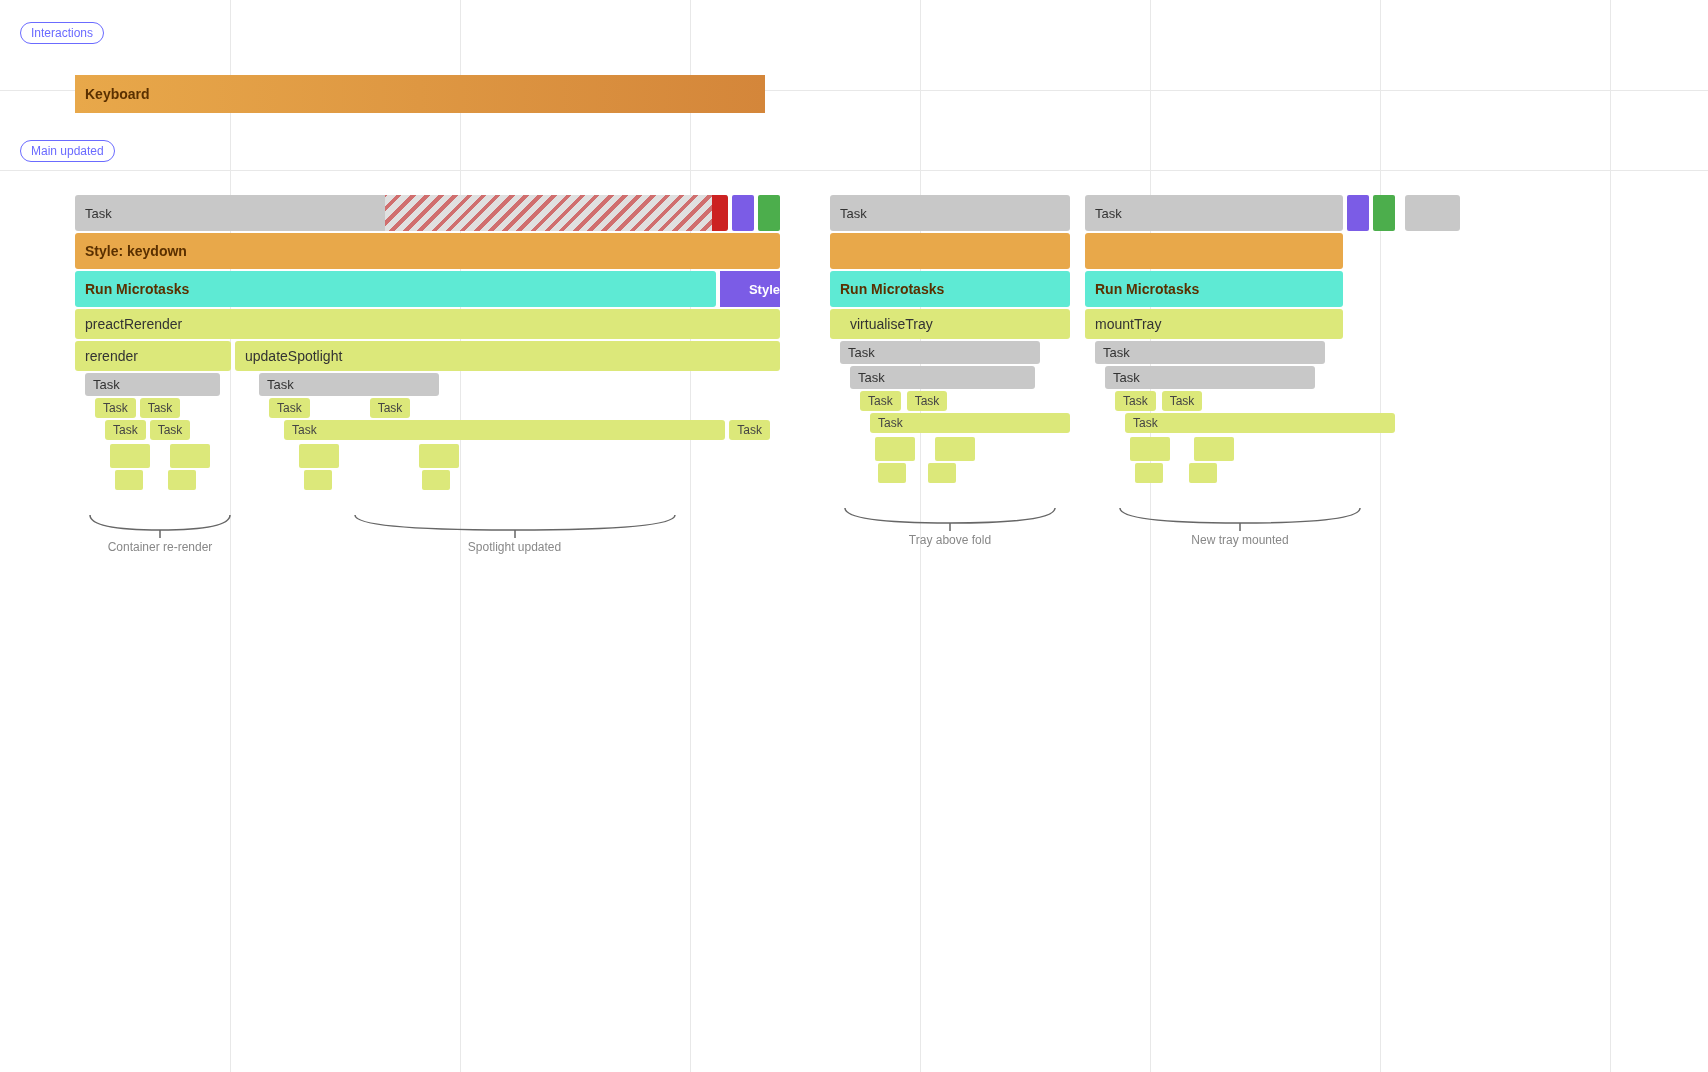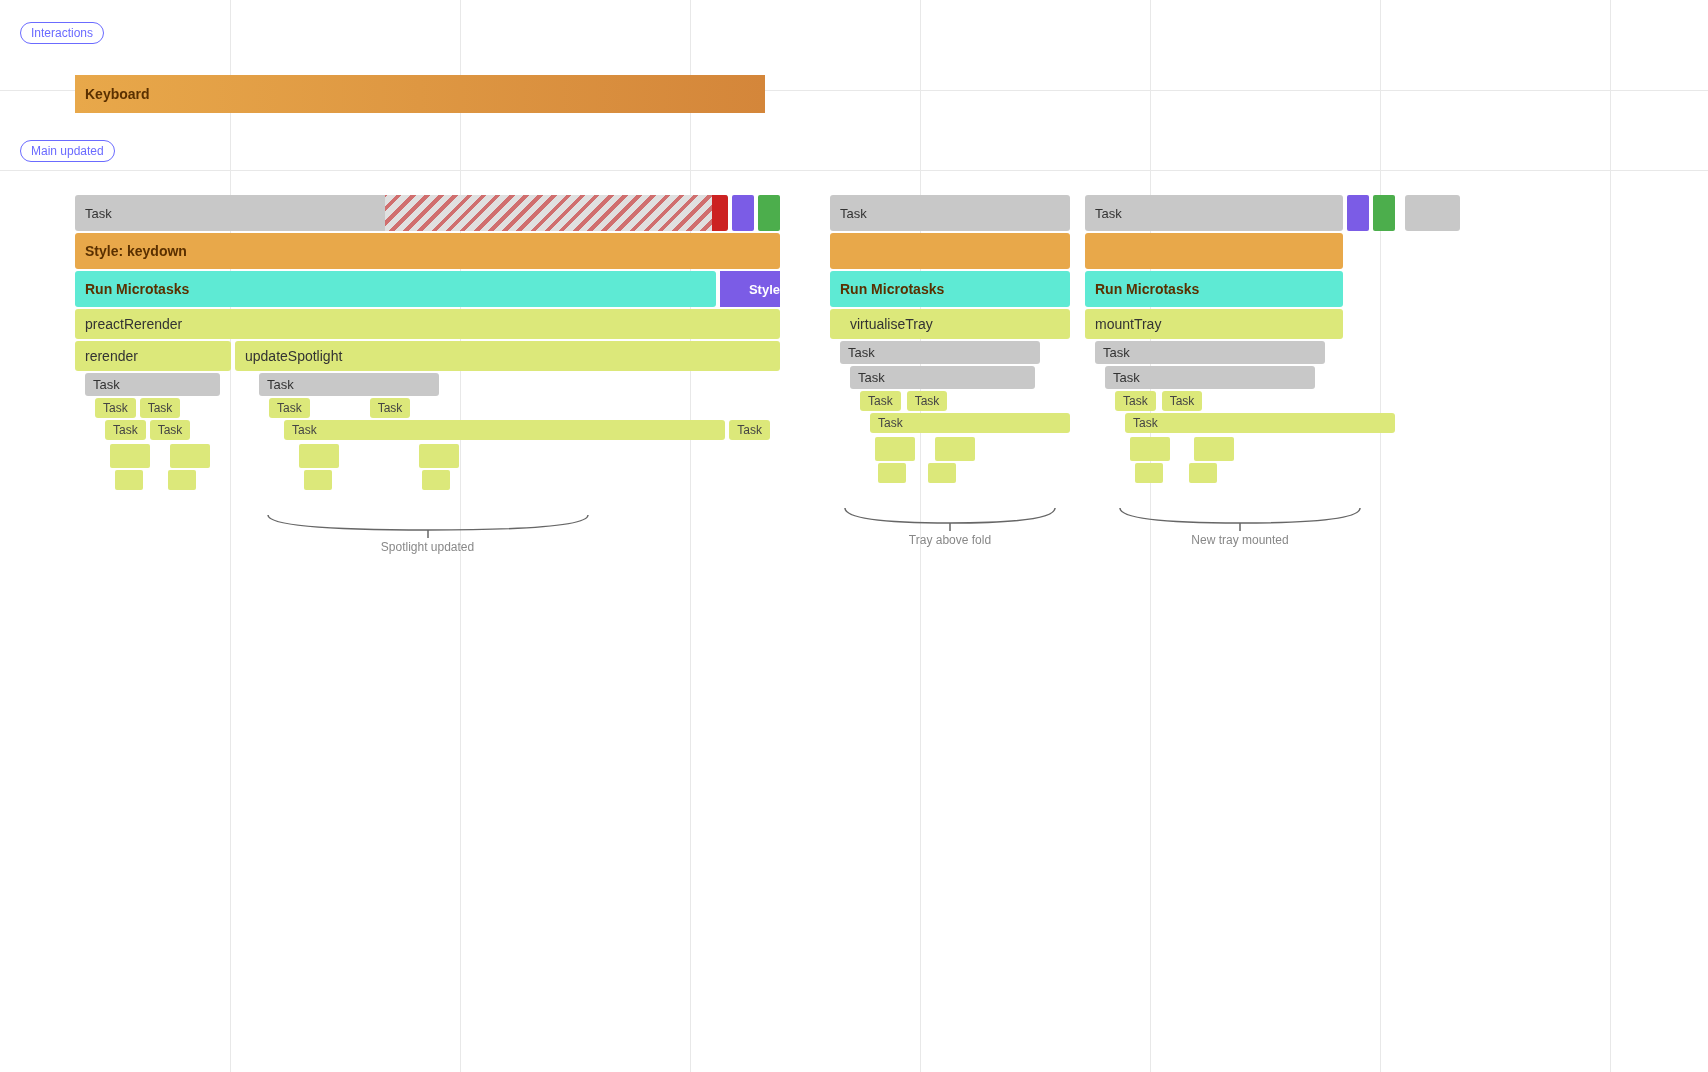--- a/index.html
+++ b/index.html
@@ -352,20 +352,27 @@
         <div class="tiny-block-sm"></div>
       </div>
       <div style="flex:1; padding-left:55px; display:flex; gap:90px;">
         <div class="tiny-block-sm"></div>
         <div class="tiny-block-sm"></div>
       </div>
     </div>
 
     <div style="display:flex; gap:4px; margin-top:20px;">
 
+      <div style="width:170px; text-align:center;">
+        <svg width="160" height="30" viewBox="0 0 160 30" class="brace-svg">
+          <path d="M 10 5 Q 10 20 80 20 Q 150 20 150 5" fill="none" stroke="#666" stroke-width="1.5"></path>
+          <line x1="80" y1="20" x2="80" y2="28" stroke="#666" stroke-width="1.5"></line>
+        </svg>
+        <div class="brace-label">Container re-render</div>
+      </div>
 
       <div style="flex:1; text-align:center;">
         <svg width="340" height="30" viewBox="0 0 340 30" class="brace-svg">
           <path d="M 10 5 Q 10 20 170 20 Q 330 20 330 5" fill="none" stroke="#666" stroke-width="1.5"></path>
           <line x1="170" y1="20" x2="170" y2="28" stroke="#666" stroke-width="1.5"></line>
         </svg>
         <div class="brace-label">Spotlight updated</div>
       </div>
     </div>
   </div>

